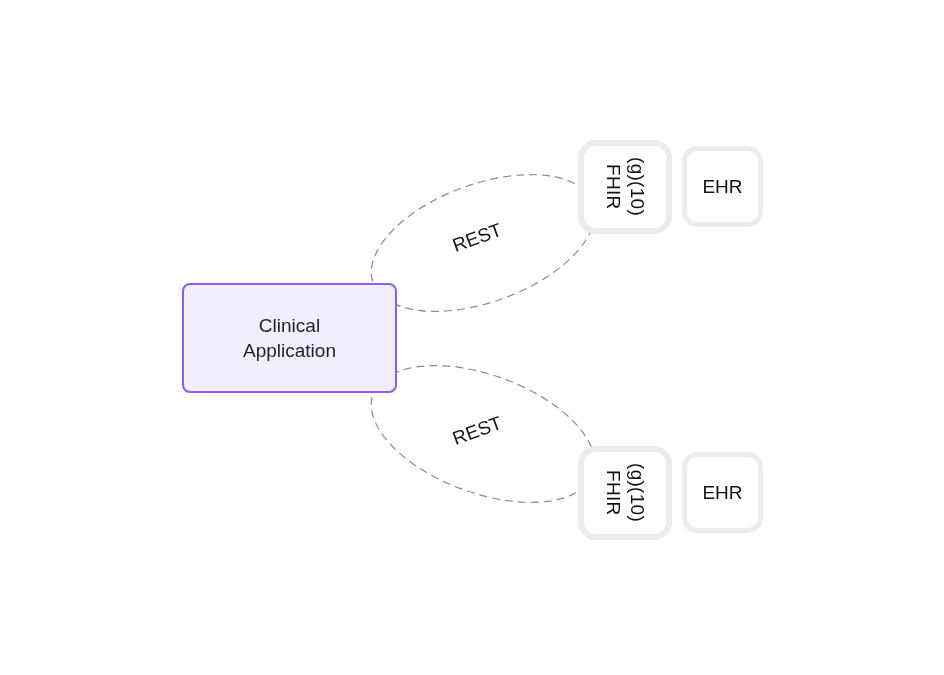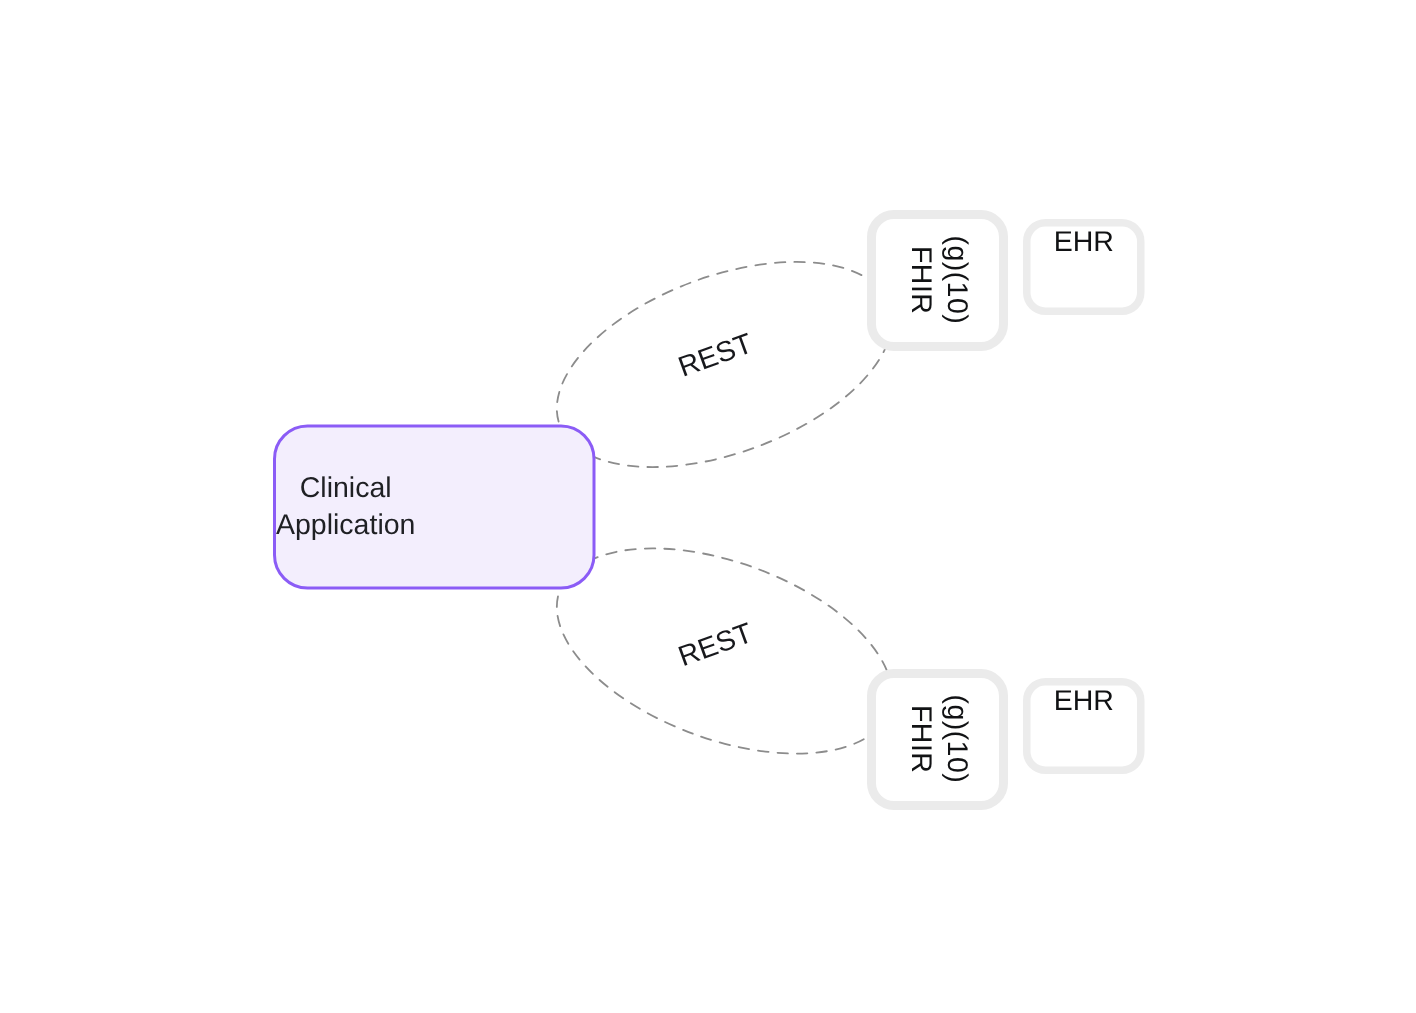--- a/index.html
+++ b/index.html
@@ -31,23 +31,24 @@
   
   .app-node {
     position: absolute;
     left: 182px;
     top: 283px;
     width: 215px;
     height: 110px;
     box-sizing: border-box;
     background: #f3eefd;
     border: 2.5px solid #8b5cf6;
-    border-radius: 23px;
+    border-radius: 8px;
     display: flex;
     align-items: center;
+    justify-content: center;
     z-index: 4;
   }
   .app-label {
     font-size: 19px;
     line-height: 1.32;
     color: #1f2024;
     text-align: center;
     white-space: pre-line;
   }
 
@@ -73,26 +74,27 @@
     font-size: 19px;
     color: #111214;
     white-space: nowrap;
     letter-spacing: 0.3px;
   }
 
   
   .ehr-node {
     position: absolute;
     width: 81px;
-    height: 64px;
+    height: 81px;
     box-sizing: border-box;
     background: #ffffff;
     border: 5px solid #ececec;
     border-radius: 15px;
     display: flex;
+    align-items: center;
     justify-content: center;
     z-index: 6;
   }
   .ehr-node .htext {
     font-size: 19px;
     color: #111214;
   }
 
   
   #fhir-top  { left: 578px; top: 140px; }

